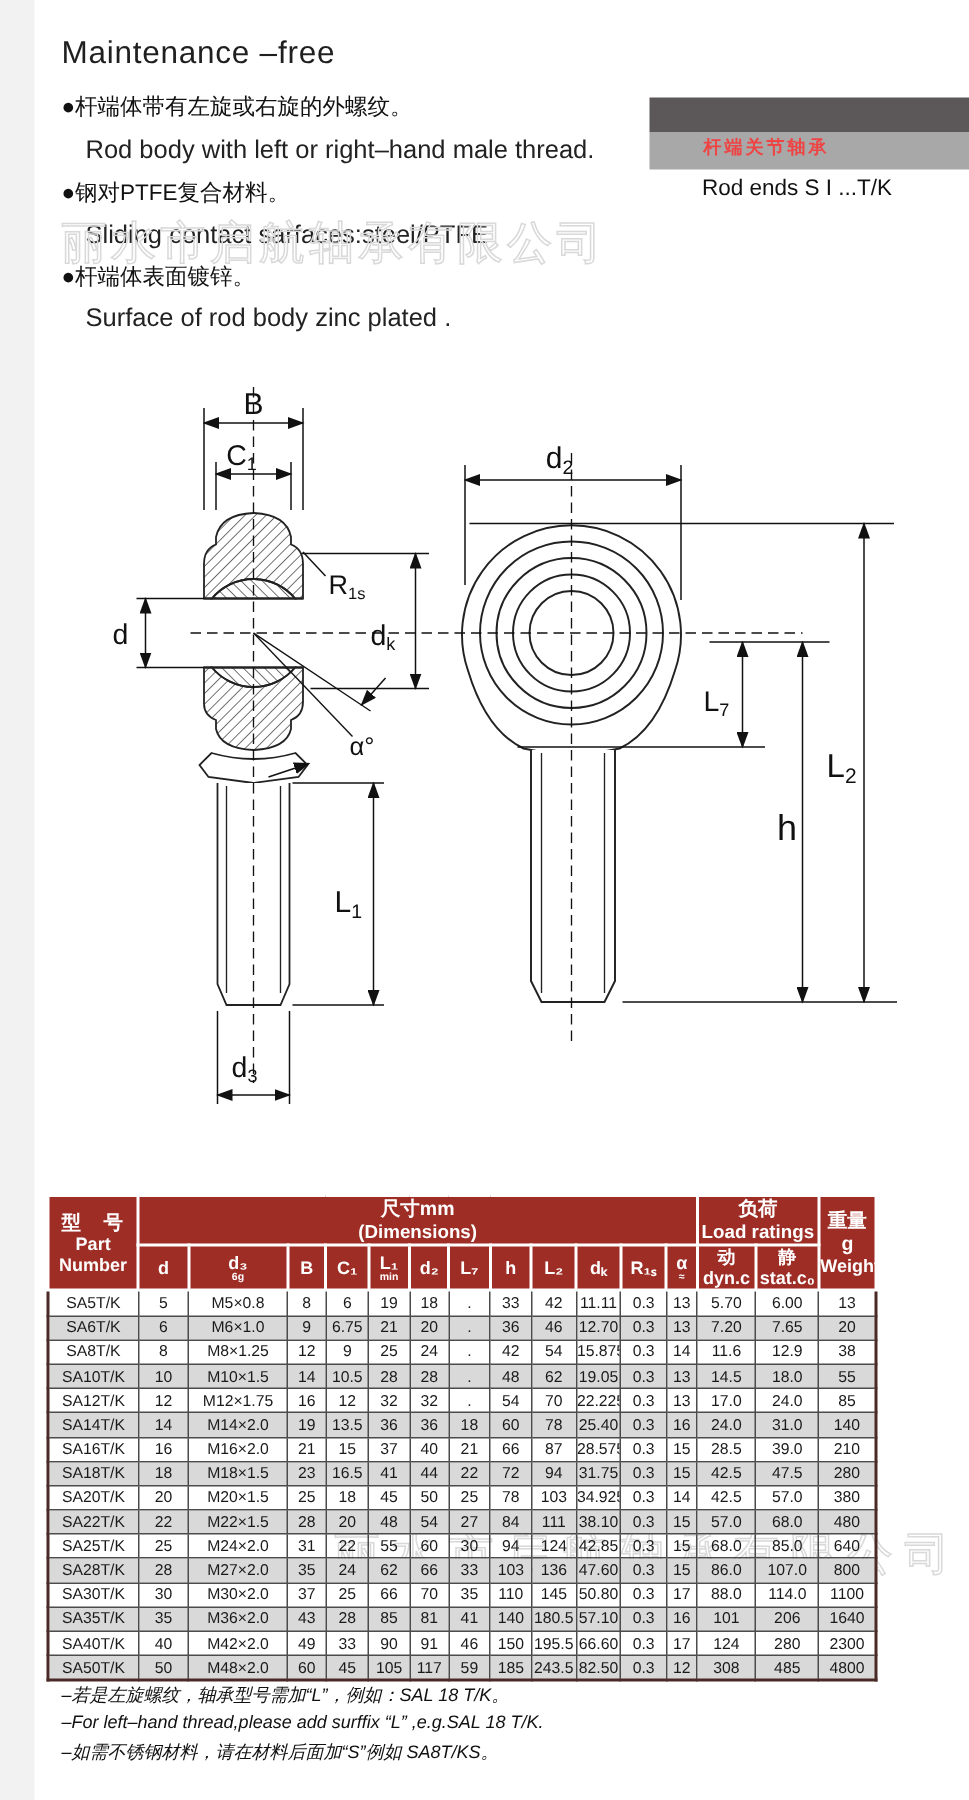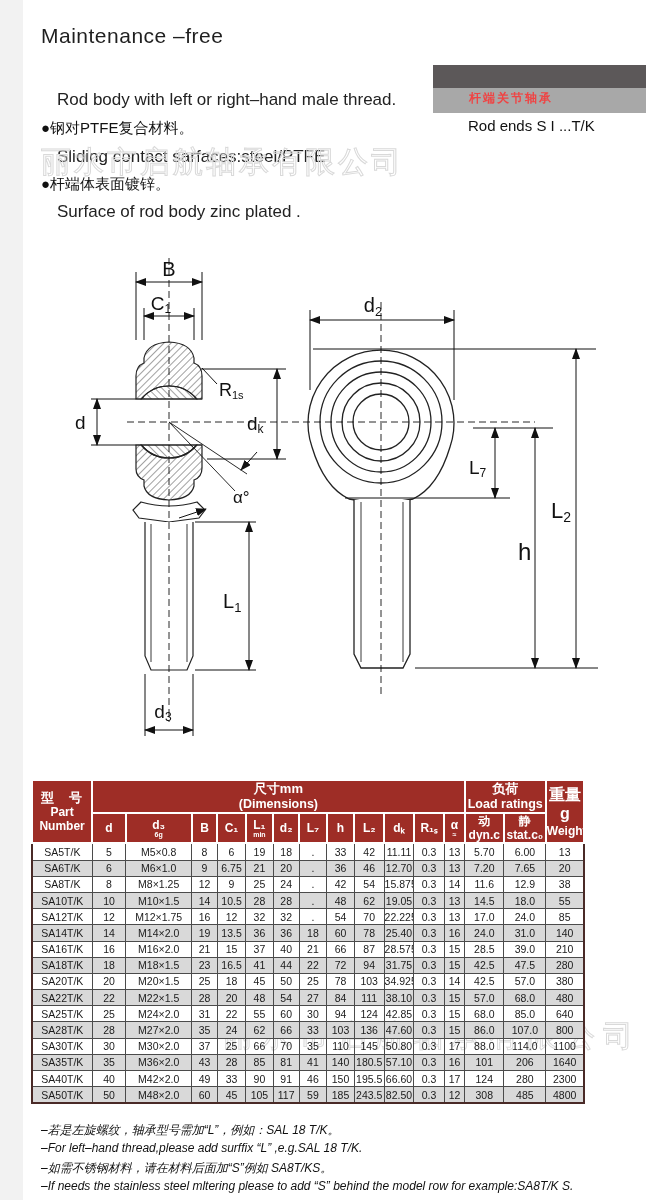--- a/index.html
+++ b/index.html
@@ -16,21 +16,21 @@
   #badge-en{position:absolute;left:445px;top:117px;font-size:15px;color:#111;}
   
   .wm{position:absolute;font-size:30px;letter-spacing:3px;color:transparent;
       -webkit-text-stroke:1px #d9d9d9;white-space:nowrap;pointer-events:none;}
   #wm1{left:18px;top:142px;}
   #wm2{left:200px;top:1016px;letter-spacing:8px;}
   
   #drawing{position:absolute;left:0;top:250px;}
   svg text{font-family:"Liberation Sans",sans-serif;fill:#111;}
   
-  #spec-table{position:absolute;left:8px;top:779px;width:554px;border-collapse:collapse;
+  #spec-table{position:absolute;left:8px;top:796px;width:554px;border-collapse:collapse;
               table-layout:fixed;font-size:10.5px;color:#1a1a1a;}
   #spec-table th{background:#9e2d26;color:#fff;border:2px solid #fff;font-weight:bold;
                  padding:0;line-height:1.2;vertical-align:middle;}
   #spec-table{border:2px solid #4a2a27;}
   #spec-table td{border:1px solid #4b4b4b;text-align:center;height:15.2px;padding:0;
                  white-space:nowrap;overflow:hidden;}
   #spec-table tbody tr:nth-child(even){background:#d9d9d9;}
   .grp{font-size:13px;}
   .grp .en{font-weight:bold;font-size:12.5px;}
   .h-main{font-size:12px;}
@@ -40,20 +40,21 @@
   
   .fn{position:absolute;left:18px;font-size:12px;color:#111;white-space:nowrap;font-style:italic;}
 </style>
 </head>
 <body>
 
 <div id="page">
 
   <div id="title">Maintenance –free</div>
 
+  <div class="feat-zh" style="top:62px">●杆端体带有左旋或右旋的外螺纹。</div>
   <div class="feat-en" style="top:90px">Rod body with left or right–hand male thread.</div>
   <div class="feat-zh" style="top:119px">●钢对PTFE复合材料。</div>
   <div class="feat-en" style="top:147px">Sliding contact sarfaces:steel/PTFE</div>
   <div class="feat-zh" style="top:175px">●杆端体表面镀锌。</div>
   <div class="feat-en" style="top:202px">Surface of rod body zinc plated .</div>
 
   <div id="bar-dark"></div>
   <div id="bar-light"></div>
   <div id="badge-zh">杆端关节轴承</div>
   <div id="badge-en">Rod ends S I ...T/K</div>
@@ -204,21 +205,21 @@
         </th>
         <th colspan="12" class="grp">
           <div>尺寸mm</div>
           <div class="en">(Dimensions)</div>
         </th>
         <th colspan="2" class="grp">
           <div>负荷</div>
           <div class="en">Load ratings</div>
         </th>
         <th rowspan="2">
-          <div style="font-size:16px">重量 g</div>
+          <div style="font-size:13px">重量 g</div>
           <div style="font-size:12px">Weight</div>
         </th>
       </tr>
       <tr id="subhead">
           <th>
             <div class="h-main">d</div>
           </th>
           <th>
             <div class="h-main">d₃</div>
             <div class="h-sub">6g</div>
@@ -551,15 +552,14 @@
           <td>308</td>
           <td>485</td>
           <td>4800</td>
         </tr>
       </tbody>
   </table>
 
   <div class="fn" style="top:1122px">–若是左旋螺纹，轴承型号需加“L”，例如：SAL 18 T/K。</div>
   <div class="fn" style="top:1141px">–For left–hand thread,please add surffix “L” ,e.g.SAL 18 T/K.</div>
   <div class="fn" style="top:1160px">–如需不锈钢材料，请在材料后面加“S”例如 SA8T/KS。</div>
-  <div class="fn" style="top:1179px">–If needs the stainless steel mltering please to add “S” behind the model row for example:SA8T/K S.</div>
 
 </div>
 
 </body></html>

